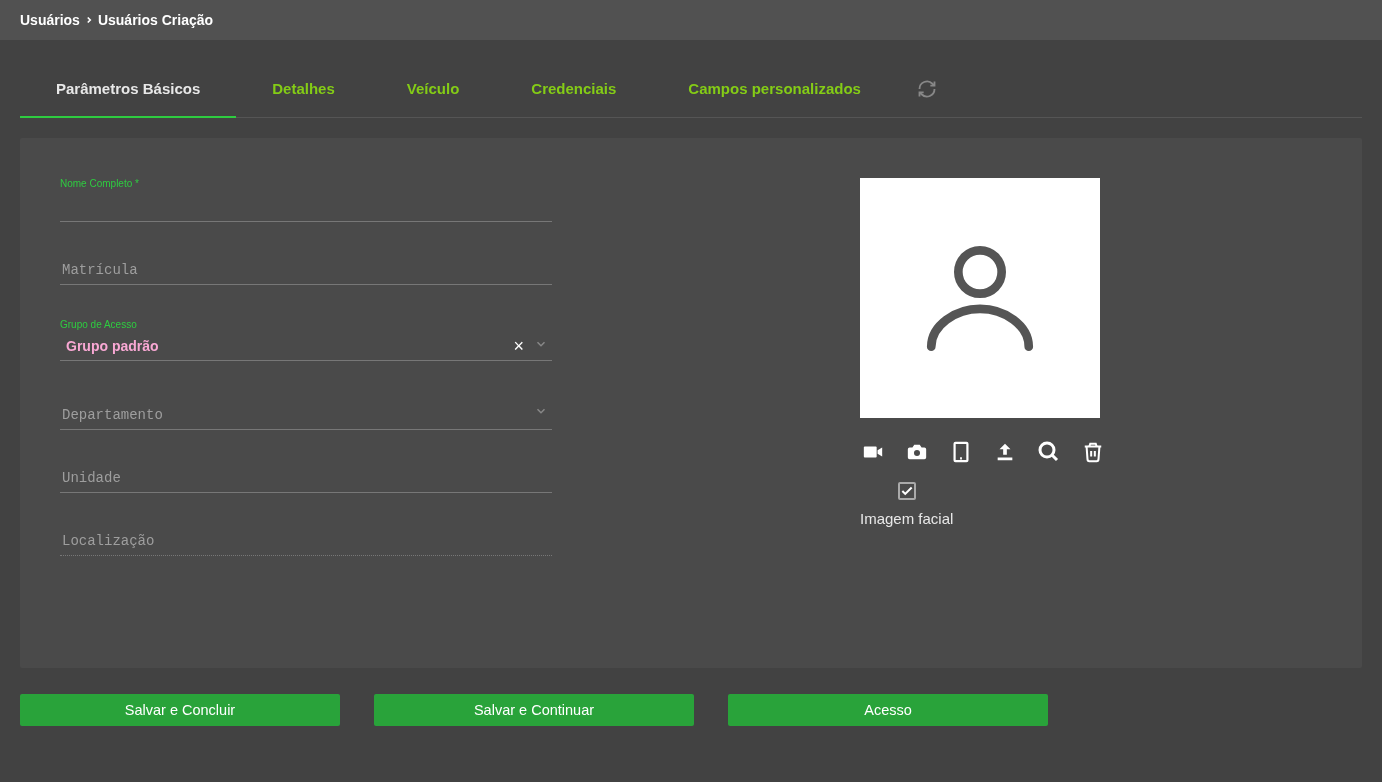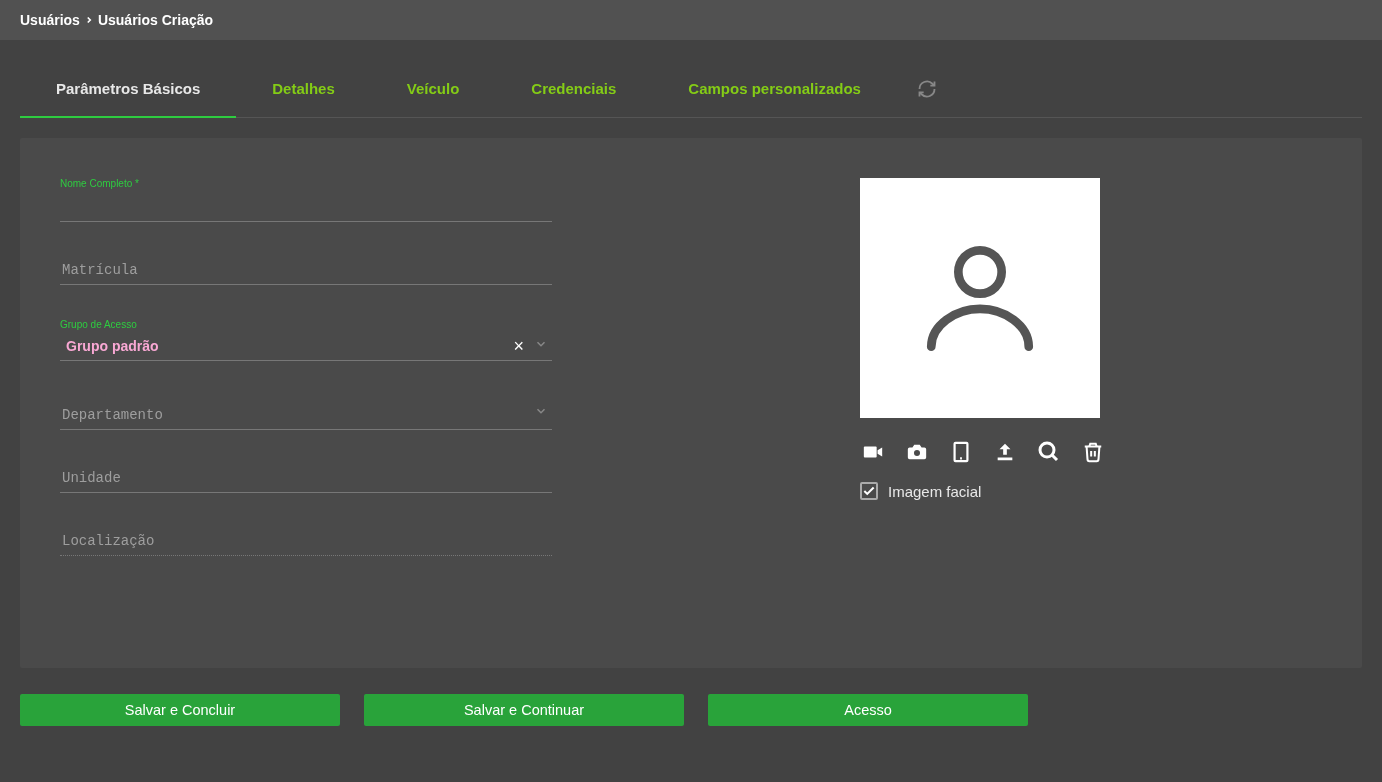--- a/index.html
+++ b/index.html
@@ -166,36 +166,37 @@
   align-items: center;
   justify-content: center;
 }
 .check-row {
   margin-top: 18px;
   display: flex;
   align-items: center;
   gap: 10px;
   font-size: 15px;
   color: #e8e8e8;
+  flex-direction: column;
 }
 .check-row .chk {
   width: 18px;
   height: 18px;
   border: 2px solid #aaa;
   border-radius: 2px;
   display: flex;
   align-items: center;
   justify-content: center;
   color: #fff;
   cursor: pointer;
 }
 .buttons {
   margin-top: 26px;
   display: flex;
-  gap: 24px;
+  gap: 34px;
 }
 .btn {
   flex: 0 0 320px;
   background: #29a33a;
   color: #fff;
   border: none;
   height: 32px;
   font-size: 14.5px;
   font-weight: 500;
   cursor: pointer;

